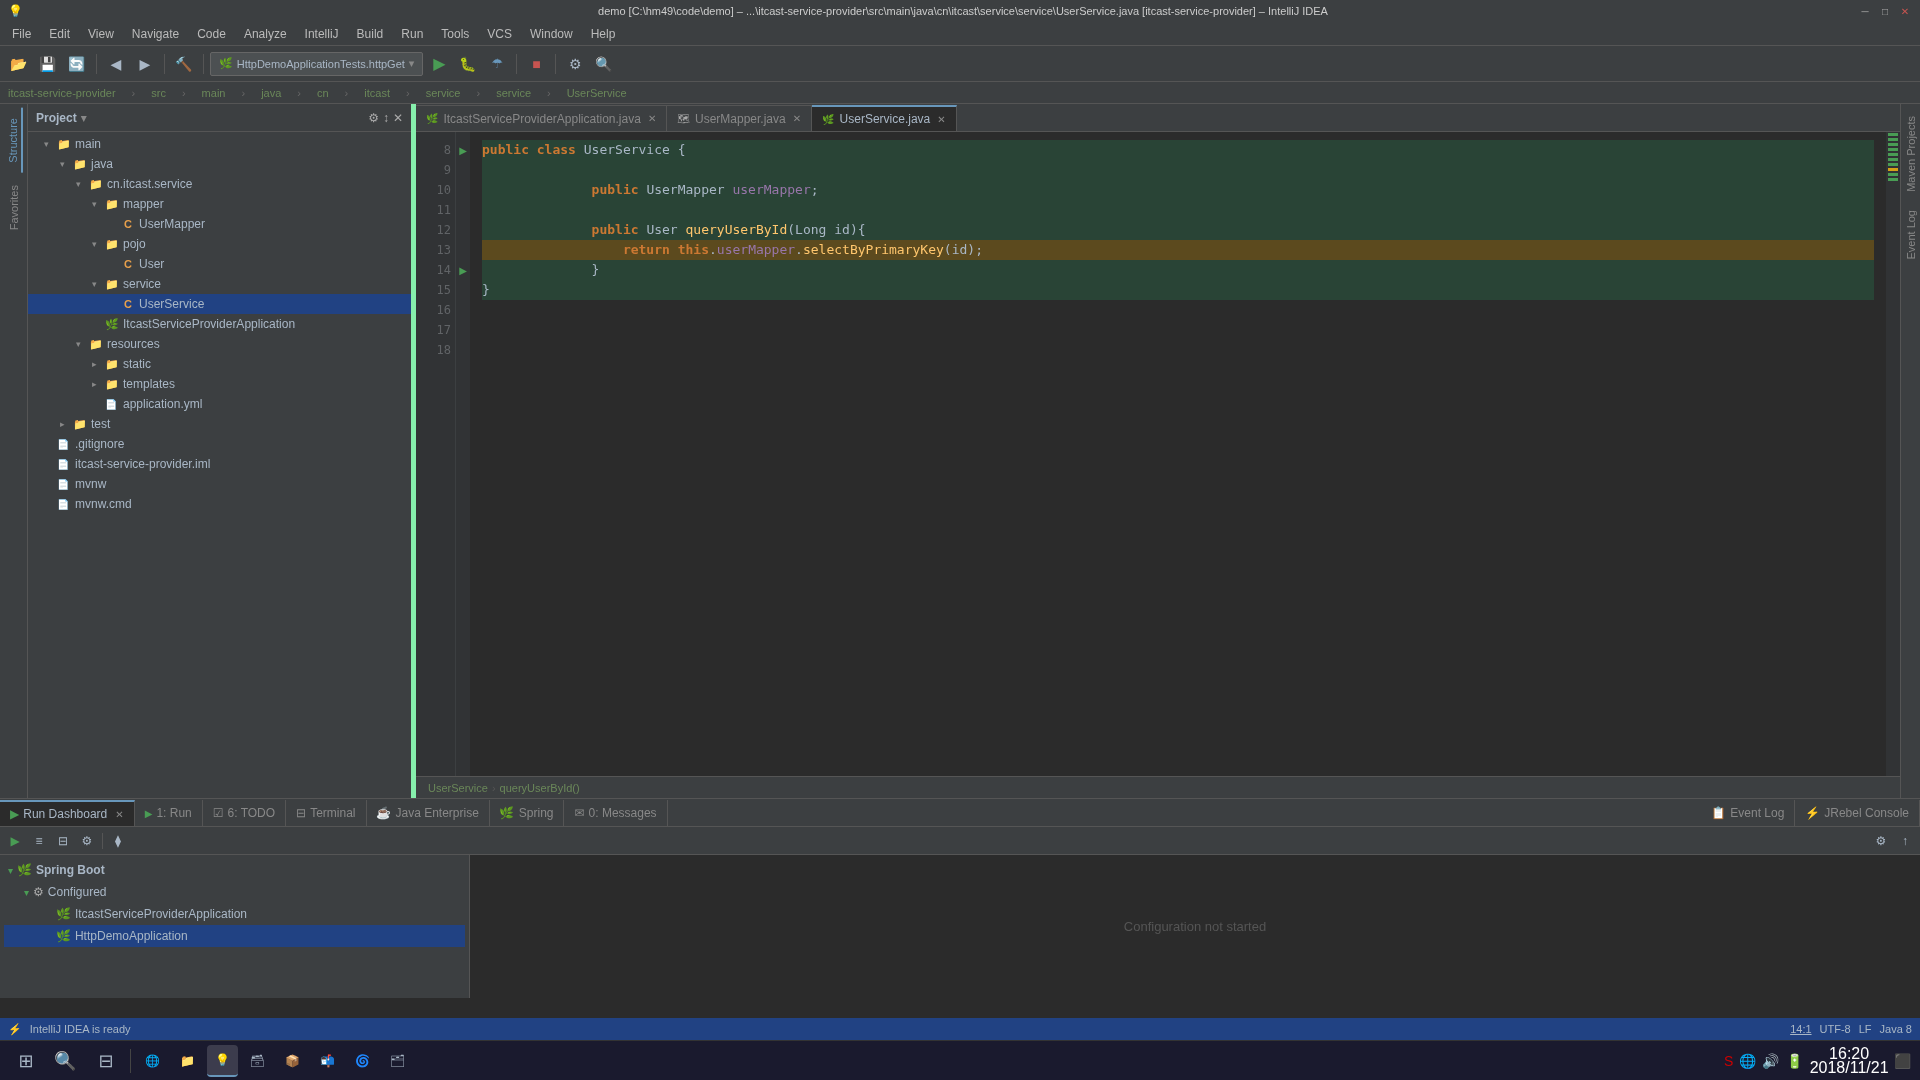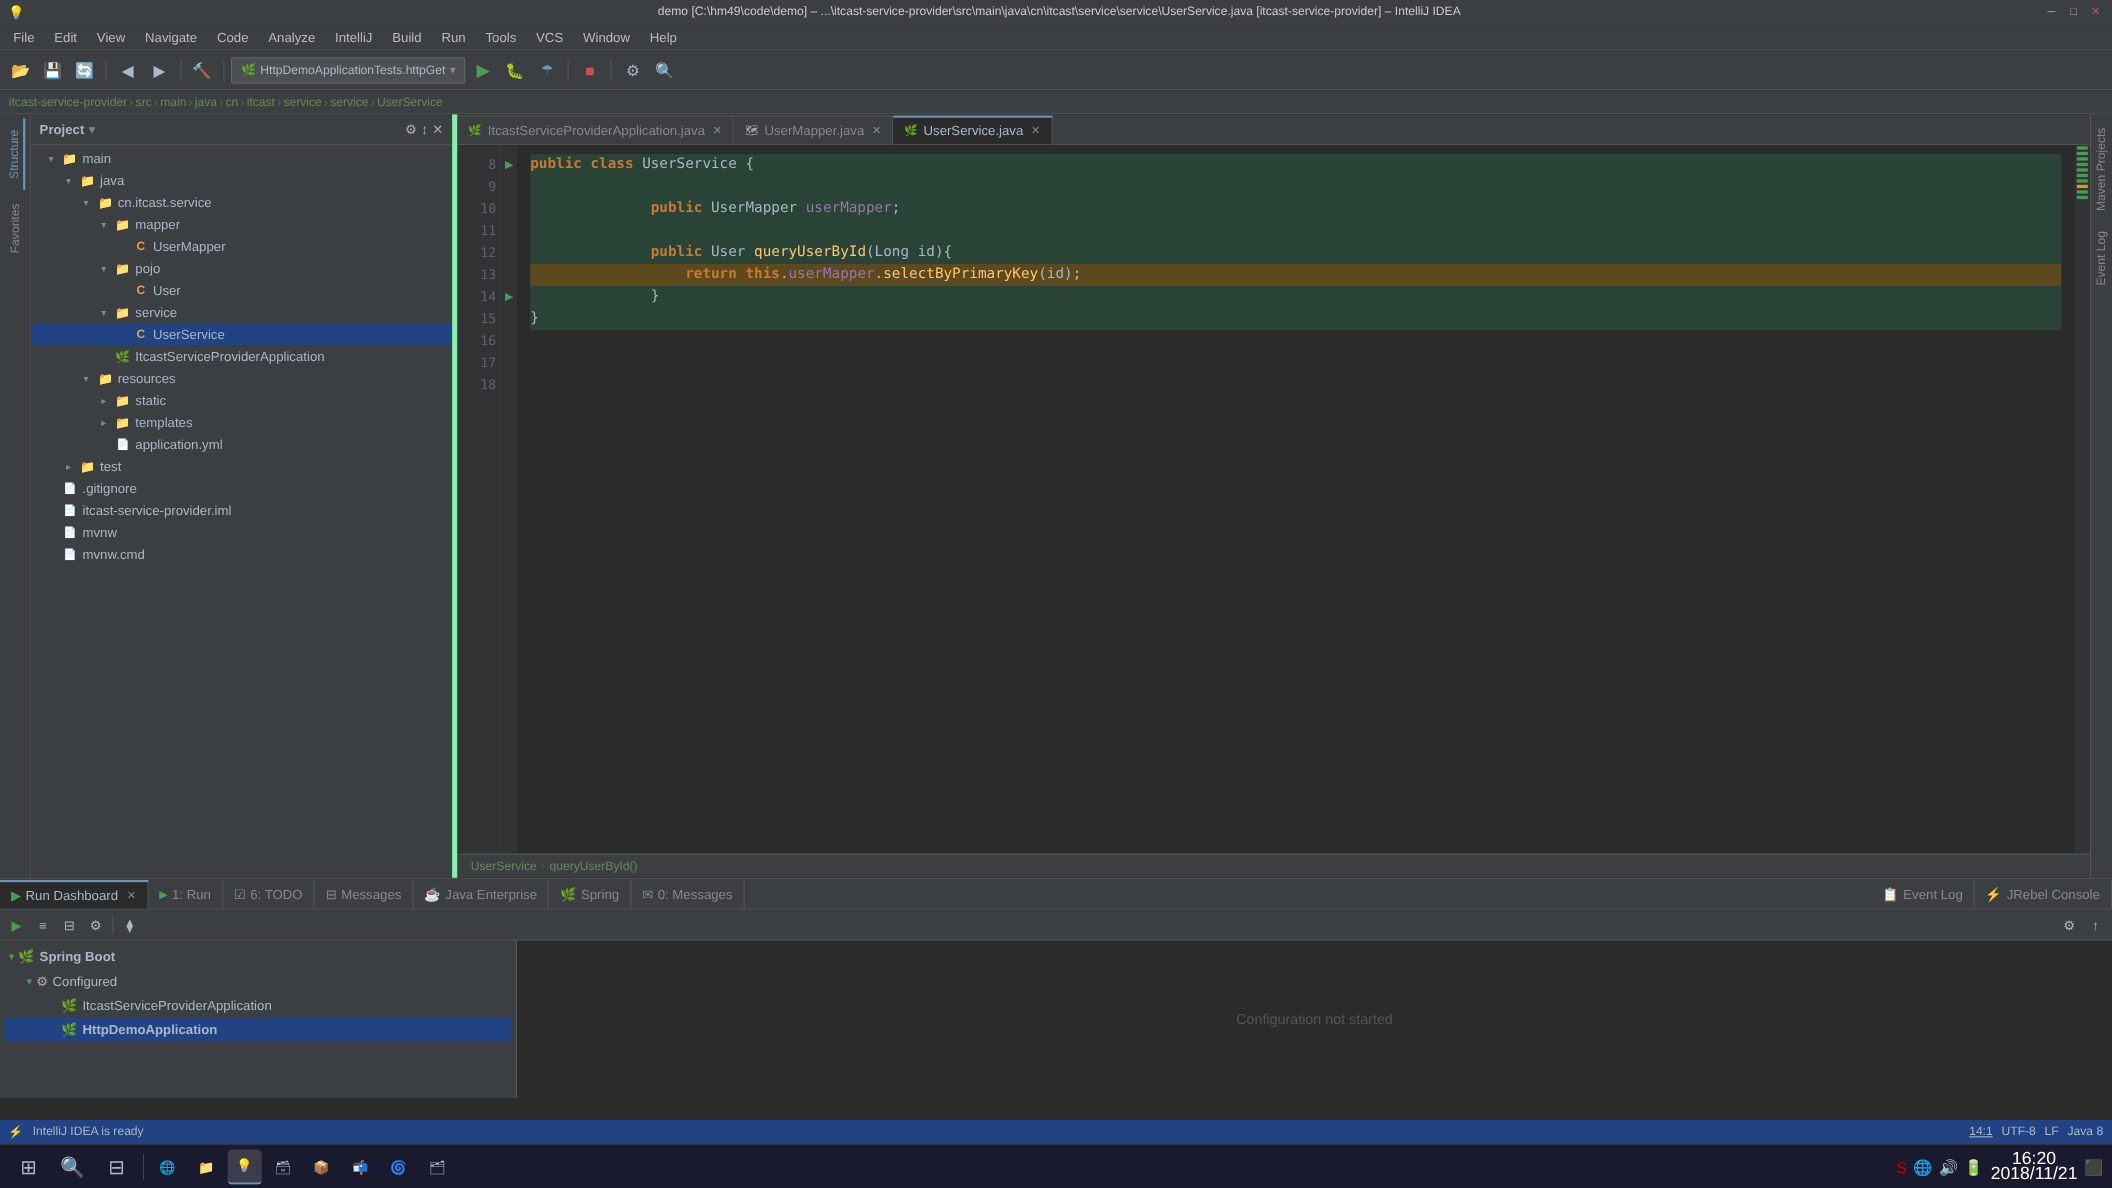--- a/index.html
+++ b/index.html
@@ -79,21 +79,21 @@
     .run-green { color: #499c54; font-size: 16px; }
     .run-red { color: #c75450; font-size: 14px; }
 
     
     #breadcrumb {
       height: 22px;
       background: #3c3f41;
       display: flex;
       align-items: center;
       padding: 0 8px;
-      gap: 2px;
+      gap: 16px;
       font-size: 11px;
       color: #888;
       border-bottom: 1px solid #555;
     }
     #breadcrumb .bc-item { color: #6a8759; cursor: pointer; }
     #breadcrumb .bc-sep { color: #666; }
 
     
     #project-panel {
       width: 388px;
@@ -747,21 +747,21 @@
     <div class="bottom-tab">
       <span style="color:#499c54; font-size:10px;">▶</span>
       <span>1: Run</span>
     </div>
     <div class="bottom-tab">
       <span>☑</span>
       <span>6: TODO</span>
     </div>
     <div class="bottom-tab">
       <span>⊟</span>
-      <span>Messages</span>
+      <span>Terminal</span>
     </div>
     <div class="bottom-tab">
       <span style="color:#e8a04b;">☕</span>
       <span>Java Enterprise</span>
     </div>
     <div class="bottom-tab">
       <span style="color:#6aab73;">🌿</span>
       <span>Spring</span>
     </div>
     <div class="bottom-tab">
@@ -806,21 +806,21 @@
         <span style="margin-left:4px; color:#a9b7c6;">Configured</span>
       </div>
       <div class="run-tree-item" style="padding-left:40px;">
         <span style="width:12px;"></span>
         <span style="color:#6aab73;">🌿</span>
         <span style="margin-left:4px; color:#a9b7c6;">ItcastServiceProviderApplication</span>
       </div>
       <div class="run-tree-item highlighted" style="padding-left:40px;">
         <span style="width:12px;"></span>
         <span style="color:#6aab73;">🌿</span>
-        <span style="margin-left:4px; color:#a9b7c6;font-weight:bold;">HttpDemoApplication</span>
+        <span style="margin-left:4px; color:#a9b7c6;">HttpDemoApplication</span>
       </div>
     </div>
     <div id="run-panel-right">
       <span>Configuration not started</span>
     </div>
   </div>
 </div>
 
 <div class="status-bar" style="position:absolute; bottom:40px; left:0; right:0; height:22px; background:#214283; display:flex; align-items:center; padding:0 8px; gap:8px; font-size:11px; color:#a9b7c6;">
   <span>⚡</span>

